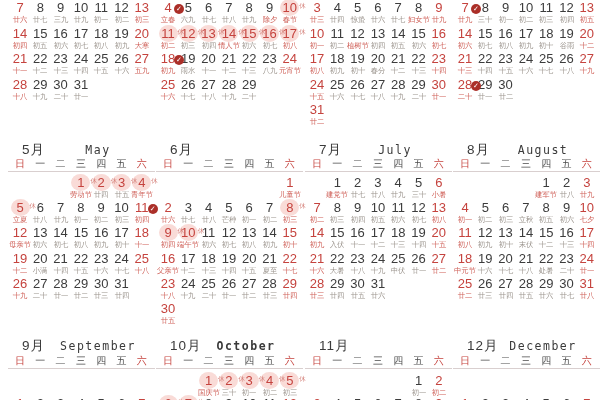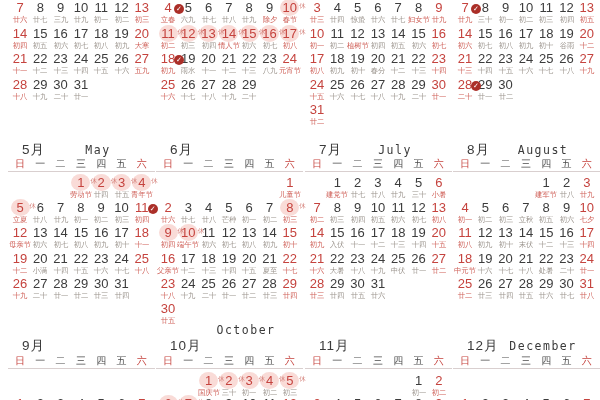--- a/index.html
+++ b/index.html
@@ -553,37 +553,38 @@
     <div class="abs lunar" style="left: 488.6px; top: 291px;">廿四</div>
     <div class="abs num" style="left: 510.9px; top: 277px;">28</div>
     <div class="abs lunar" style="left: 508.9px; top: 291px;">廿五</div>
     <div class="abs num" style="left: 531.2px; top: 277px;">29</div>
     <div class="abs lunar" style="left: 529.2px; top: 291px;">廿六</div>
     <div class="abs num" style="left: 551.5px; top: 277px;">30</div>
     <div class="abs lunar" style="left: 549.5px; top: 291px;">廿七</div>
     <div class="abs num red" style="left: 571.8px; top: 277px;">31</div>
     <div class="abs lunar red" style="left: 569.8px; top: 291px;">廿八</div>
     <div class="abs month-cn" style="left: 22px; top: 337px;">9月</div>
+    <div class="abs month-en" style="left: 38px; top: 339px; width: 120px;">September</div>
     <div class="abs wd red" style="left: 10px; top: 354px;">日</div>
     <div class="abs wd" style="left: 30.3px; top: 354px;">一</div>
     <div class="abs wd" style="left: 50.6px; top: 354px;">二</div>
     <div class="abs wd" style="left: 70.9px; top: 354px;">三</div>
     <div class="abs wd" style="left: 91.2px; top: 354px;">四</div>
     <div class="abs wd" style="left: 111.5px; top: 354px;">五</div>
     <div class="abs wd red" style="left: 131.8px; top: 354px;">六</div>
     <div class="abs wd-line" style="left: 8px; top: 368px; width: 147px;"></div>
     <div class="abs num red" style="left: 5px; top: 397px;">1</div>
     <div class="abs num" style="left: 25.3px; top: 397px;">2</div>
     <div class="abs num" style="left: 45.6px; top: 397px;">3</div>
     <div class="abs num" style="left: 65.9px; top: 397px;">4</div>
     <div class="abs num" style="left: 86.2px; top: 397px;">5</div>
     <div class="abs num" style="left: 106.5px; top: 397px;">6</div>
     <div class="abs num red" style="left: 126.8px; top: 397px;">7</div>
     <div class="abs month-cn" style="left: 170px; top: 337px;">10月</div>
-    <div class="abs month-en" style="left: 186px; top: 323px; width: 120px;">October</div>
+    <div class="abs month-en" style="left: 186px; top: 339px; width: 120px; font-weight: bold;">October</div>
     <div class="abs wd red" style="left: 158px; top: 354px;">日</div>
     <div class="abs wd" style="left: 178.3px; top: 354px;">一</div>
     <div class="abs wd" style="left: 198.6px; top: 354px;">二</div>
     <div class="abs wd" style="left: 218.9px; top: 354px;">三</div>
     <div class="abs wd" style="left: 239.2px; top: 354px;">四</div>
     <div class="abs wd" style="left: 259.5px; top: 354px;">五</div>
     <div class="abs wd red" style="left: 279.8px; top: 354px;">六</div>
     <div class="abs wd-line" style="left: 156px; top: 368px; width: 147px;"></div>
     <div class="abs holiday-circle" style="left: 199.1px; top: 372px;"></div>
     <div class="abs rest" style="left: 218.1px; top: 375px;">休</div>

